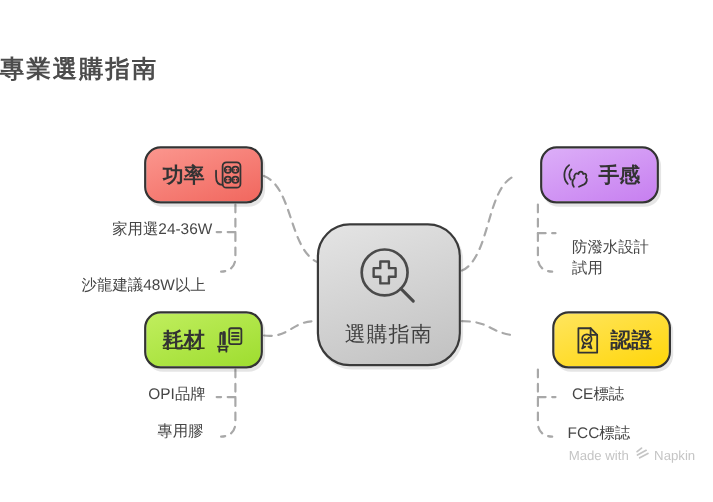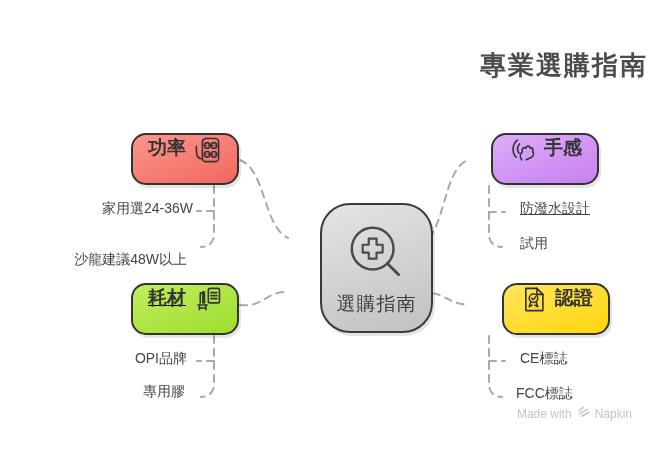--- a/index.html
+++ b/index.html
@@ -2,61 +2,60 @@
 <html><head>
 <meta charset="utf-8">
 <style>
   html,body{margin:0;padding:0;background:#ffffff;}
   #canvas{
     position:relative;width:648px;height:456px;background:#ffffff;overflow:hidden;
     font-family:"Liberation Sans","DejaVu Sans",sans-serif;
   }
   
   .title{
-    position:absolute;left:0;top:48px;width:100%;text-align:right;
-    font-size:26px;font-weight:600;letter-spacing:2px;color:#4c4c4c;
+    position:absolute;left:0;top:48px;width:100%;text-align:left;
+    font-size:22px;font-weight:600;letter-spacing:2px;color:#4c4c4c;
   }
   
   #connectors{position:absolute;left:0;top:0;width:648px;height:456px;}
   #connectors path{fill:none;stroke:#a8a8a8;stroke-width:2;stroke-dasharray:7 6;stroke-linecap:round;}
   
   .branch-box{
     position:absolute;width:108px;height:52px;box-sizing:border-box;
     border:2px solid #333333;border-radius:15px;
-    display:flex;align-items:flex-start;justify-content:center;gap:7px;
+    display:flex;align-items:center;justify-content:center;gap:7px;
     box-shadow:2px 3px 0 rgba(0,0,0,0.10);
   }
   .box-power{left:131px;top:133px;background:linear-gradient(160deg,#fb968e,#f1675e);}
   .box-feel{left:491px;top:133px;background:linear-gradient(160deg,#dcaef8,#c77ff0);}
   .box-consumables{left:131px;top:283px;background:linear-gradient(160deg,#c0ee5e,#9edd2f);text-decoration:underline;}
   .box-cert{left:468px;top:283px;background:linear-gradient(160deg,#ffe55e,#ffd60a);margin-left:34px;}
   .branch-label{font-size:19px;font-weight:600;color:#333333;white-space:nowrap;}
   .branch-icon svg{display:block;}
   .branch-icon path,.branch-icon rect,.branch-icon circle,.branch-icon line{
     fill:none;stroke:#333333;stroke-width:1.9;stroke-linecap:round;stroke-linejoin:round;
   }
   .branch-icon .dot{fill:#333333;stroke:none;}
   
   .center-node{
-    position:absolute;left:288px;top:203px;width:113px;height:130px;box-sizing:border-box;
+    position:absolute;left:288px;top:203px;width:131px;height:130px;box-sizing:border-box;
     border:2.5px solid #3a3a3a;border-radius:30px;
     background:linear-gradient(160deg,#e4e4e4,#c1c1c1);
     display:flex;flex-direction:column;align-items:center;justify-content:center;
     box-shadow:2px 3px 0 rgba(0,0,0,0.10);
-    margin-left:32px;
   }
   .center-node svg path,.center-node svg circle{fill:none;stroke:#4a4a4a;stroke-linecap:round;stroke-linejoin:round;}
   .center-label{font-size:19px;font-weight:500;color:#3d3d3d;margin-top:1px;letter-spacing:1px;}
   
   .sub{position:absolute;font-size:14px;color:#464646;white-space:nowrap;}
   .sub-power-0{right:455px;top:200px;}
   .sub-power-1{right:461px;top:231px;margin-top:20px;}
   .sub-cons-0{right:461px;top:350px;}
   .sub-cons-1{right:463px;top:383px;}
-  .sub-feel-0{left:520px;top:200px;text-decoration:underline;}
+  .sub-feel-0{left:520px;top:216px;}
   .sub-feel-1{left:520px;top:235px;}
   .sub-cert-0{left:520px;top:350px;}
   .sub-cert-1{left:516px;top:385px;}
   
   .watermark{
     position:absolute;right:16px;top:406px;display:flex;align-items:center;gap:5px;
     font-size:12px;color:#c5c5c5;justify-content:center;
   }
   .watermark svg path{fill:none;stroke:#c5c5c5;stroke-width:1.6;stroke-linecap:round;}
 </style>

